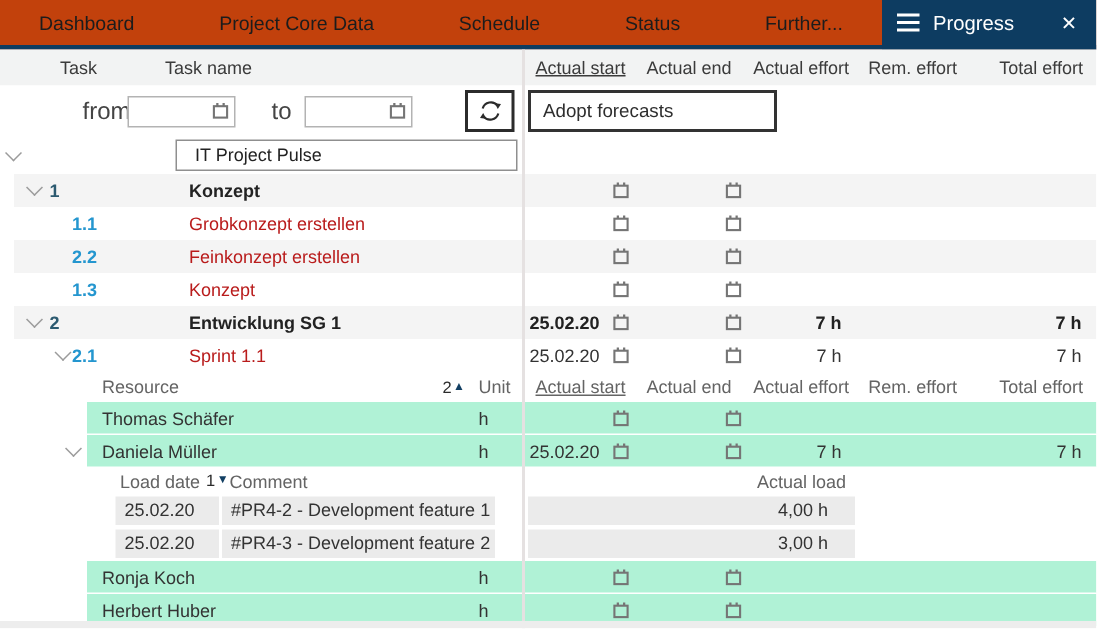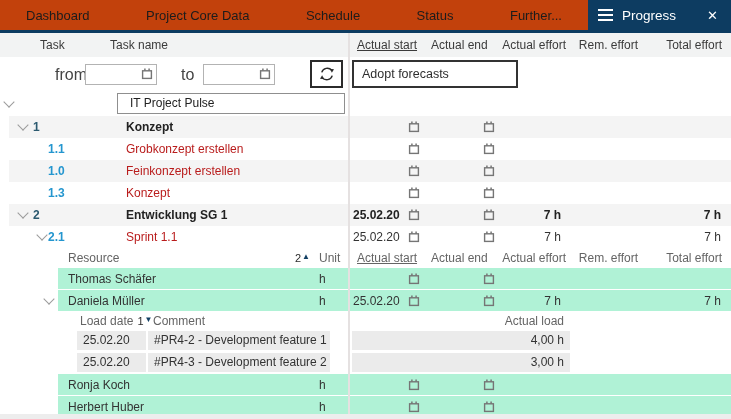--- a/index.html
+++ b/index.html
@@ -66,21 +66,21 @@
   .tri{font-size:8px;color:#123f63;position:relative;top:-1px;}
   .rsort{position:absolute;left:260px;width:50px;top:0;height:100%;text-align:right;}
   .lhdate{position:absolute;left:80px;top:0;height:100%;display:flex;align-items:center;gap:4px;}
   .lhcom{position:absolute;left:153px;top:0;height:100%;}
   .lhval{position:absolute;left:352px;width:212px;top:0;height:100%;text-align:right;}
   
   .lcell{position:absolute;top:1px;height:19px;line-height:19px;background:#ebebeb;
          box-sizing:border-box;color:#333;}
   .ldate{left:77px;width:69px;padding-left:6px;}
   .lcom{left:148px;width:182px;padding-left:6px;}
-  .lval{left:352px;width:218px;text-align:right;padding-right:6px;}
+  .lval{left:352px;width:218px;text-align:right;padding-right:18px;}
   
   .filterbar{position:relative;height:35px;background:#fff;}
   .flabel{position:absolute;top:0;line-height:35px;font-size:16px;color:#444;}
   .fl-from{left:55px;} .fl-to{left:181px;}
   .dinw{position:absolute;top:7px;width:72px;height:21px;}
   .dw1{left:85px;} .dw2{left:203px;}
   .din{width:72px;height:21px;border:1px solid #b3b3b3;box-sizing:border-box;
        padding:0 18px 0 4px;font:12px "Liberation Sans",sans-serif;background:#fff;}
   .dinw .cal{position:absolute;right:4px;top:4px;}
   .refbtn{position:absolute;left:310px;top:3px;width:33px;height:28px;border:2px solid #2b2b2b;
@@ -225,21 +225,21 @@
       <div class="cell crem">
           <span></span>
         </div>
       <div class="cell ctot">
           <span></span>
         </div>
     </div>
   </div>
 
   <div class="r h22 alt">
-    <span class="num lv2">1.0</span>
+    <span class="num lv2">2.2</span>
     <span class="tname">Feinkonzept erstellen</span>
     <div class="rp">
       <div class="cell cstart">
           <span></span>
           <svg class="cal">
             <use href="#cal-sym"></use>
           </svg>
         </div>
       <div class="cell cend">
           <svg class="cal">

